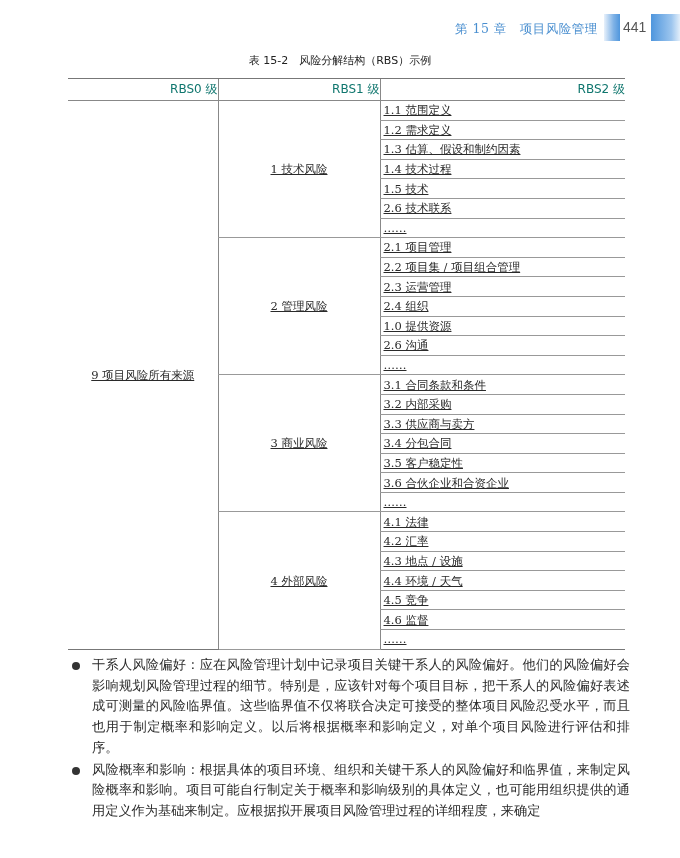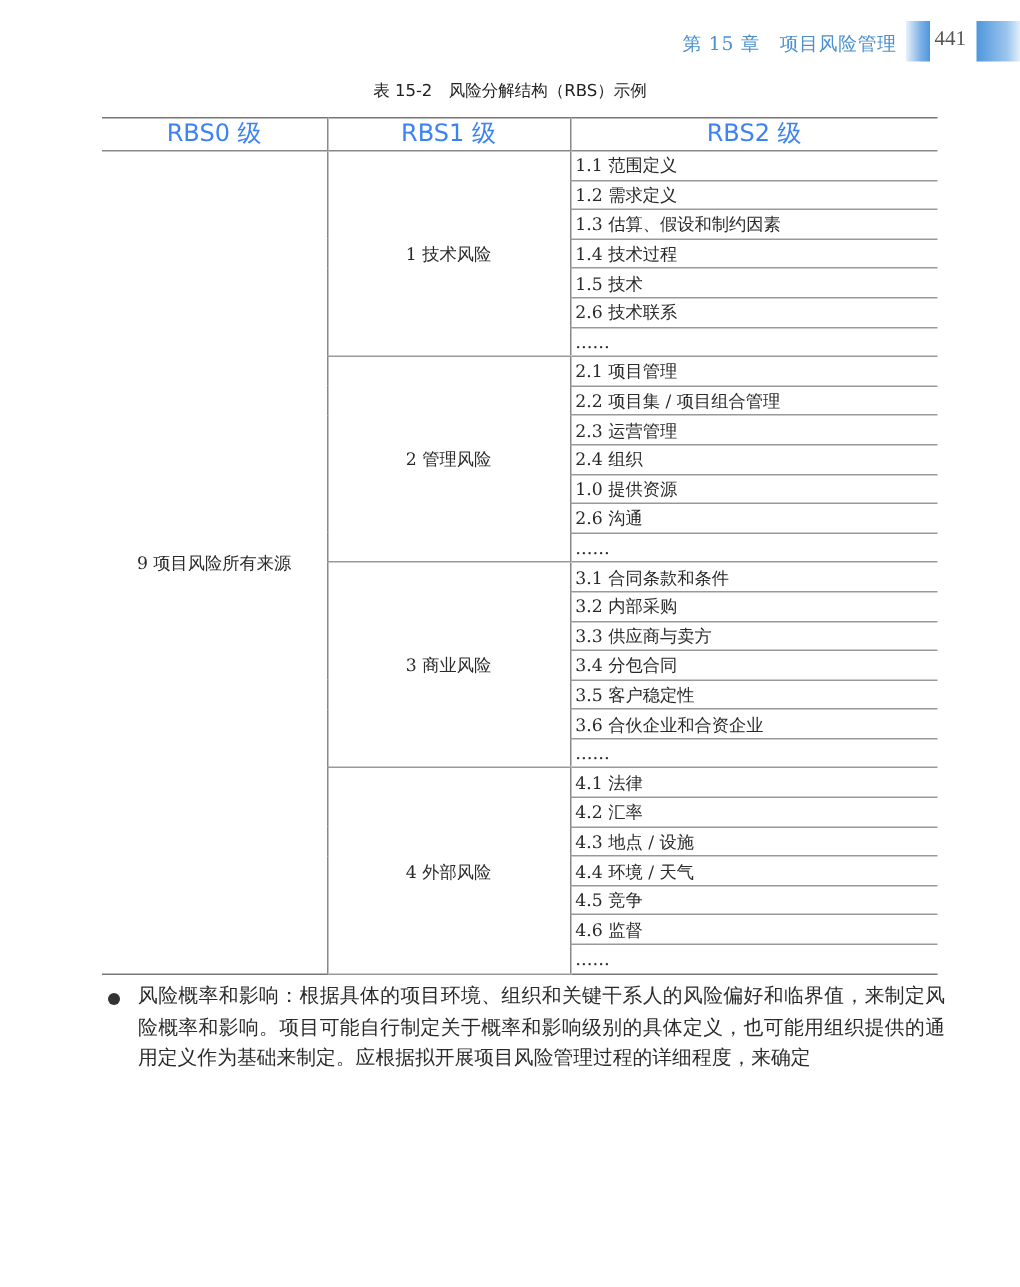--- a/index.html
+++ b/index.html
@@ -13,43 +13,43 @@
     .chapter-label {
       position: absolute; left: 455px; top: 21px; font-size: 12.5px; color: #4a8fd0;
       font-family: "DejaVu Serif", serif; letter-spacing: 0.5px; white-space: nowrap;
     }
     .blue-block-left {
       position: absolute; left: 604px; top: 14px; width: 16px; height: 27px;
       background: linear-gradient(to right, #e8f1fb, #7fb2e6 60%, #4f96dd);
     }
     .page-number {
       position: absolute; left: 623px; top: 19px; font-size: 14px; color: #555;
-      font-family: Liberation Serif, serif;
+      font-family: Liberation Sans, sans-serif;
     }
     .blue-block-right {
       position: absolute; left: 651px; top: 14px; width: 29px; height: 27px;
       background: linear-gradient(to right, #4f96dd, #9cc5ee 70%, #e2eefa);
     }
     .table-caption {
       position: absolute; left: 0; width: 680px; top: 53px; text-align: center;
       font-family: "DejaVu Sans", sans-serif; font-size: 11px; color: #222;
     }
     table.rbs {
       position: absolute; left: 68px; top: 78px; width: 557px;
       border-collapse: collapse; table-layout: fixed;
       font-size: 11.5px;
     }
     table.rbs th {
-      font-family: "DejaVu Sans", sans-serif; font-weight: normal; font-size: 16px;
+      font-family: "DejaVu Sans", sans-serif; font-weight: normal; font-size: 12px;
       height: 21px; border-top: 1.5px solid #777; border-bottom: 1.5px solid #888;
-      padding: 0; color: #3b82f6;
+      padding: 0; color: #0f766e; text-align: right;
     }
     table.rbs th + th, table.rbs td.col1, table.rbs td.col2 { border-left: 1px solid #888; }
     table.rbs td {
-      height: 18.6px; padding: 0; border-bottom: 1px solid #999; line-height: 18px;
+      height: 18.6px; padding: 0; border-bottom: 1px solid #999; line-height: 18px; text-decoration: underline;
     }
     table.rbs td.col0 { text-align: center; border-bottom: 1.5px solid #777; }
     table.rbs td.col1 { text-align: center; border-bottom: 1px solid #999; margin-left: 18px; }
     table.rbs td.col2 { padding-left: 3px; white-space: nowrap; }
     table.rbs tr.last td { border-bottom: 1.5px solid #777; }
     .bullets {
       position: absolute; left: 70px; top: 655px; width: 560px;
       font-size: 13.2px; line-height: 20.7px; color: #2b2b2b;
     }
     .bullet-item { position: relative; padding-left: 22px; margin-bottom: 1px; text-align: justify; }
@@ -172,15 +172,19 @@
       </tr>
       <tr class="last">
         <td class="col2">……</td>
       </tr>
     </tbody>
 </table>
 
 <div class="bullets">
   <div class="bullet-item">
     <span class="bullet-dot"></span>
+    <span>干系人风险偏好：应在风险管理计划中记录项目关键干系人的风险偏好。他们的风险偏好会影响规划风险管理过程的细节。特别是，应该针对每个项目目标，把干系人的风险偏好表述成可测量的风险临界值。这些临界值不仅将联合决定可接受的整体项目风险忍受水平，而且也用于制定概率和影响定义。以后将根据概率和影响定义，对单个项目风险进行评估和排序。</span>
+  </div>
+  <div class="bullet-item">
+    <span class="bullet-dot"></span>
     <span>风险概率和影响：根据具体的项目环境、组织和关键干系人的风险偏好和临界值，来制定风险概率和影响。项目可能自行制定关于概率和影响级别的具体定义，也可能用组织提供的通用定义作为基础来制定。应根据拟开展项目风险管理过程的详细程度，来确定</span>
   </div>
 </div>
 
 </body></html>

